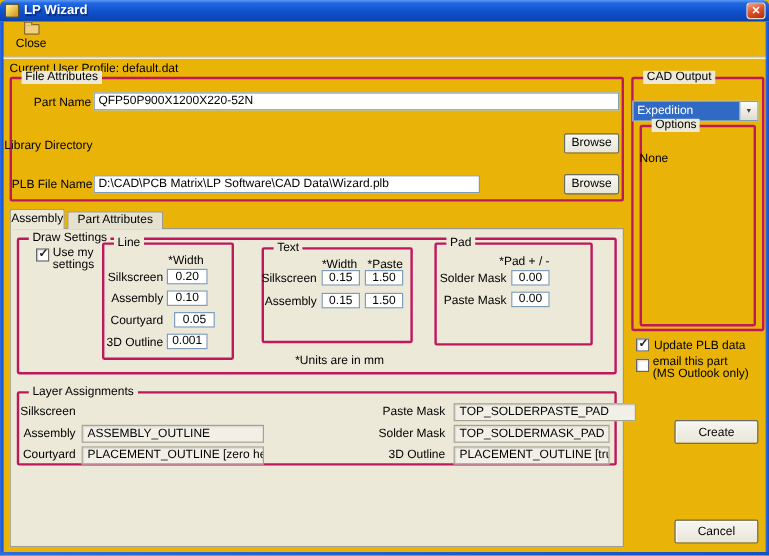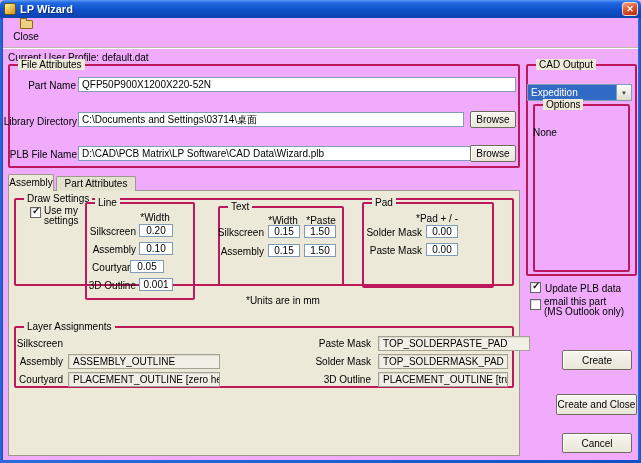--- a/index.html
+++ b/index.html
@@ -1,17 +1,17 @@
 <!DOCTYPE html>
 <html><head>
 <meta charset="utf-8">
 <style>
   * { margin:0; padding:0; box-sizing:border-box; }
   body { background:#888; font-family:"Liberation Sans", sans-serif; }
-  .window { position:relative; width:641px; height:463px; background:#f0abfc;
+  .window { position:relative; width:641px; height:463px; background:#eab308;
             font-family:"Liberation Sans", sans-serif; overflow:hidden; }
   .abs { position:absolute; }
 
   
   .titlebar { left:0; top:0; width:641px; height:18px;
     background:linear-gradient(180deg,#5A9BF5 0%,#2268E2 15%,#0F50CC 55%,#0B43AE 100%);
     border-radius:5px 5px 0 0; display:flex; align-items:center; }
   .app-icon { width:12px; height:12px; margin:0 4px 0 4px;
     background:linear-gradient(135deg,#FFEE90 10%,#D9A22A 80%);
     border:1px solid #6B520E; border-radius:2px; }
@@ -91,52 +91,51 @@
   <div class="abs groove" style="left:3px;top:47px;width:635px;height:2px"></div>
 
   <div class="abs lbl" style="left:8px;top:52px">Current User Profile: default.dat</div>
 
   <div class="abs grp" style="left:8px;top:64px;width:512px;height:104px">
     <span class="legend">File Attributes</span>
   </div>
   <div class="abs lbl" style="right:565px;top:80px">Part Name</div>
   <input class="abs tfield" style="left: 78px; top: 77px; width: 438px; height: 15px;" value="QFP50P900X1200X220-52N">
   <div class="abs lbl" style="right:564px;top:116px">Library Directory</div>
-  <input class="abs tfield" style="left: 78px; top: 112px; width: 386px; height: 15px;" value="C:\Documents and Settings\03714\桌面">
   <div class="abs btn" style="left:470px;top:111px;width:46px;height:17px">
       <span>Browse</span>
     </div>
   <div class="abs lbl" style="right:564px;top:149px">PLB File Name</div>
-  <input class="abs tfield" style="left: 78px; top: 146px; width: 400px; height: 15px;" value="D:\CAD\PCB Matrix\LP Software\CAD Data\Wizard.plb">
+  <input class="abs tfield" style="left: 78px; top: 146px; width: 322px; height: 15px;" value="D:\CAD\PCB Matrix\LP Software\CAD Data\Wizard.plb">
   <div class="abs btn" style="left:470px;top:145px;width:46px;height:17px">
       <span>Browse</span>
     </div>
 
   <div class="abs panel" style="left:8px;top:190px;width:512px;height:266px"></div>
   <div class="abs tab active" style="left:8px;top:174px;width:46px;height:17px;line-height:16px">Assembly</div>
   <div class="abs tab inactive" style="left:56px;top:176px;width:80px;height:15px;line-height:14px">Part Attributes</div>
 
-  <div class="abs grp" style="left:14px;top:198px;width:500px;height:88px">
+  <div class="abs grp" style="left:14px;top:198px;width:500px;height:114px">
     <span class="legend">Draw Settings</span>
   </div>
   <div class="abs cb" style="left:30px;top:207px">
     <span class="mark">✓</span>
   </div>
   <div class="abs lbl" style="left:44px;top:206px;width:52px;white-space:normal;line-height:10px">Use my settings</div>
 
   <div class="abs grp" style="left:85px;top:202px;width:110px;height:98px">
     <span class="legend">Line</span>
   </div>
   <div class="abs lbl" style="left:136px;top:212px;width:38px;text-align:center">*Width</div>
   <div class="abs lbl" style="right:505px;top:226px">Silkscreen</div>
   <input class="abs nfield" style="left: 139px; top: 224px; width: 34px; height: 13px;" value="0.20">
   <div class="abs lbl" style="right:505px;top:244px">Assembly</div>
   <input class="abs nfield" style="left: 139px; top: 242px; width: 34px; height: 13px;" value="0.10">
   <div class="abs lbl" style="right:505px;top:262px">Courtyard</div>
-  <input class="abs nfield" style="left: 130px; top: 260px; width: 34px; height: 13px;" value="0.05">
+  <input class="abs nfield" style="left: 145px; top: 260px; width: 34px; height: 13px;" value="0.05">
   <div class="abs lbl" style="right:505px;top:280px">3D Outline</div>
   <input class="abs nfield" style="left: 139px; top: 278px; width: 34px; height: 13px;" value="0.001">
 
   <div class="abs grp" style="left:218px;top:206px;width:126px;height:80px">
     <span class="legend">Text</span>
   </div>
   <div class="abs lbl" style="left:264px;top:215px;width:38px;text-align:center">*Width</div>
   <div class="abs lbl" style="left:301px;top:215px;width:40px;text-align:center">*Paste</div>
   <div class="abs lbl" style="right:377px;top:227px">Silkscreen</div>
   <input class="abs nfield" style="left: 268px; top: 225px; width: 32px; height: 13px;" value="0.15">
@@ -189,20 +188,17 @@
     <span class="mark">✓</span>
   </div>
   <div class="abs lbl" style="left:545px;top:283px">Update PLB data</div>
   <div class="abs cb" style="left:530px;top:299px"></div>
   <div class="abs lbl" style="left:544px;top:296px">email this part</div>
   <div class="abs lbl" style="left:544px;top:306px">(MS Outlook only)</div>
 
   <div class="abs btn" style="left:562px;top:350px;width:70px;height:20px">
       <span>Create</span>
     </div>
-  <div class="abs btn" style="left:556px;top:394px;width:81px;height:21px">
-      <span>Create and Close</span>
-    </div>
   <div class="abs btn" style="left:562px;top:433px;width:70px;height:20px">
       <span>Cancel</span>
     </div>
 
 </div>
 
 </body></html>

